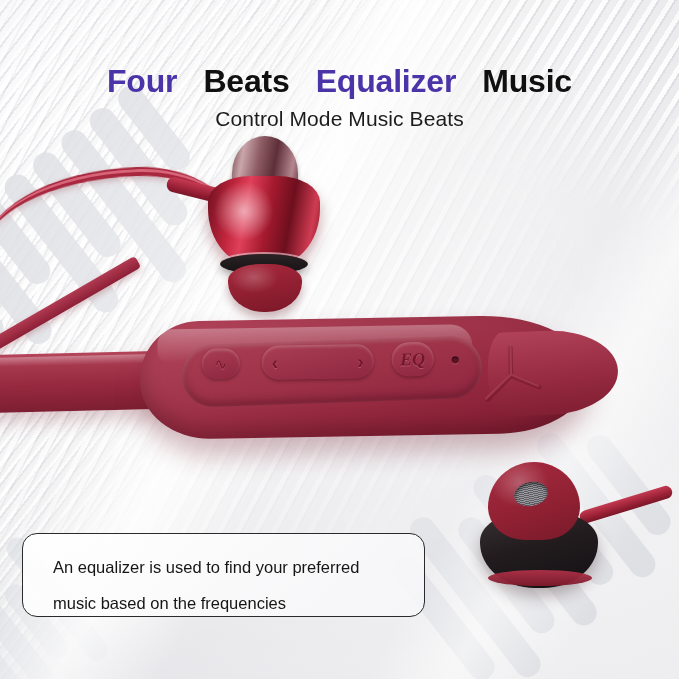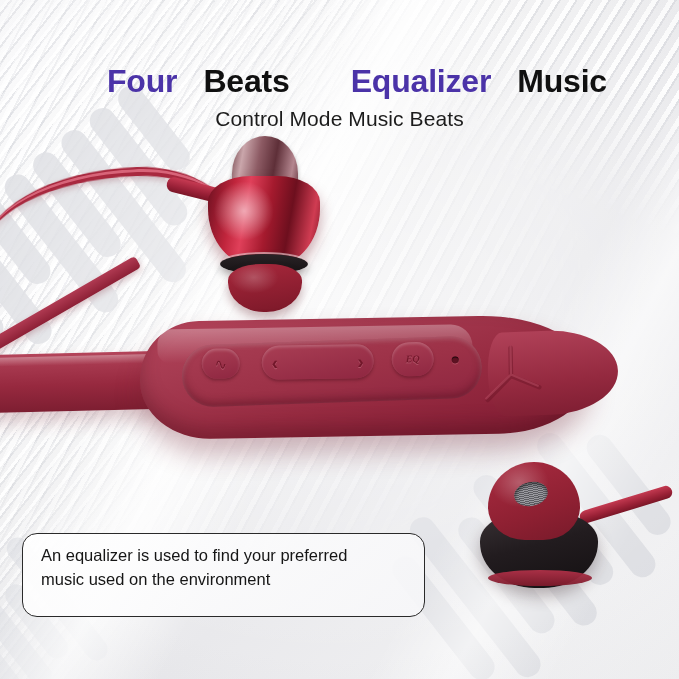--- a/index.html
+++ b/index.html
@@ -57,36 +57,36 @@
   .pills.tl{left:-58px;top:132px;width:320px;height:200px;transform:rotate(-38deg);}
   .pills.br{right:-80px;bottom:-30px;width:330px;height:290px;transform:rotate(-38deg);}
   .pills.bl{left:-40px;bottom:-10px;width:230px;height:180px;transform:rotate(-38deg);}
 
   
   .headline{
     position:absolute;left:0;right:0;top:63px;text-align:center;
     font-size:32px;font-weight:bold;letter-spacing:-0.2px;color:#101010;
     white-space:nowrap;
   }
-  .headline .accent{color:#4b33a8;margin-left:35px;}
+  .headline .accent{color:#4b33a8;}
   .headline span{display:inline;}
   .subhead{
     position:absolute;left:0;right:0;top:107px;text-align:center;
     font-size:21px;font-weight:300;color:#1c1c1c;letter-spacing:.1px;
   }
 
   
   .caption-box{
     position:absolute;left:22px;top:533px;width:403px;height:84px;
     border:1.6px solid #2a2a2a;border-radius:15px;
     background:linear-gradient(135deg,rgba(255,255,255,.92),rgba(247,247,249,.88));
     box-sizing:border-box;padding:9px 16px 0 18px;
   }
   .caption-box p{
-    margin:0;font-size:16.5px;line-height:24px;color:#161616;font-weight:400;
+    margin:12px;font-size:16.5px;line-height:24px;color:#161616;font-weight:400;
   }
 
   
   .arm{
     position:absolute;left:-12px;top:352px;width:250px;height:58px;
     background:linear-gradient(180deg,#b4445a 0%,#a83a50 18%,#97293f 55%,#7d1e31 100%);
     border-radius:6px 10px 10px 6px;
     transform:rotate(-1.4deg);
     box-shadow:0 10px 18px rgba(120,30,45,.22);
   }
@@ -146,21 +146,21 @@
   .btn{position:absolute;border-radius:999px;
        box-shadow:inset 0 2px 3px rgba(255,255,255,.20), 0 2px 3px rgba(70,12,24,.40);
        background:linear-gradient(170deg,#a93e54,#8f2741);
        display:flex;align-items:center;justify-content:center;}
   .btn-mf{left:62px;top:28px;width:38px;height:30px;}
   .btn-nav{left:122px;top:26px;width:112px;height:34px;border-radius:999px;}
   .btn-eq{left:252px;top:25px;width:42px;height:34px;}
   .glyph{font-size:15px;color:#72172a;line-height:1;
          text-shadow:0 1px 0 rgba(255,190,200,.28);}
   .glyph.chev{font-size:19px;font-weight:bold;}
-  .glyph.eq{font-size:10px;font-style:italic;font-weight:bold;
+  .glyph.eq{font-size:18px;font-style:italic;font-weight:bold;
             font-family:"Liberation Serif", serif;}
   .nav-prev{position:absolute;left:10px;}
   .nav-next{position:absolute;right:10px;}
   .mic-hole{
     position:absolute;left:312px;top:40px;width:7px;height:7px;border-radius:50%;
     background:#5c1222;box-shadow:inset 0 1px 1px rgba(0,0,0,.7),0 1px 0 rgba(255,170,185,.25);
   }
   .emblem{position:absolute;right:42px;top:22px;width:74px;height:74px;opacity:.95;}
 
   
@@ -326,16 +326,16 @@
   <div class="bud-br">
     <div class="br-stem"></div>
     <div class="br-body"></div>
     <div class="br-rim"></div>
     <div class="br-tip"></div>
     <div class="br-mesh"></div>
   </div>
 
   <div class="caption-box">
     <p>An equalizer is used to find your preferred</p>
-    <p>music used on the environment</p>
+    <p>music based on the frequencies</p>
   </div>
 
 </div>
 
 </body></html>

